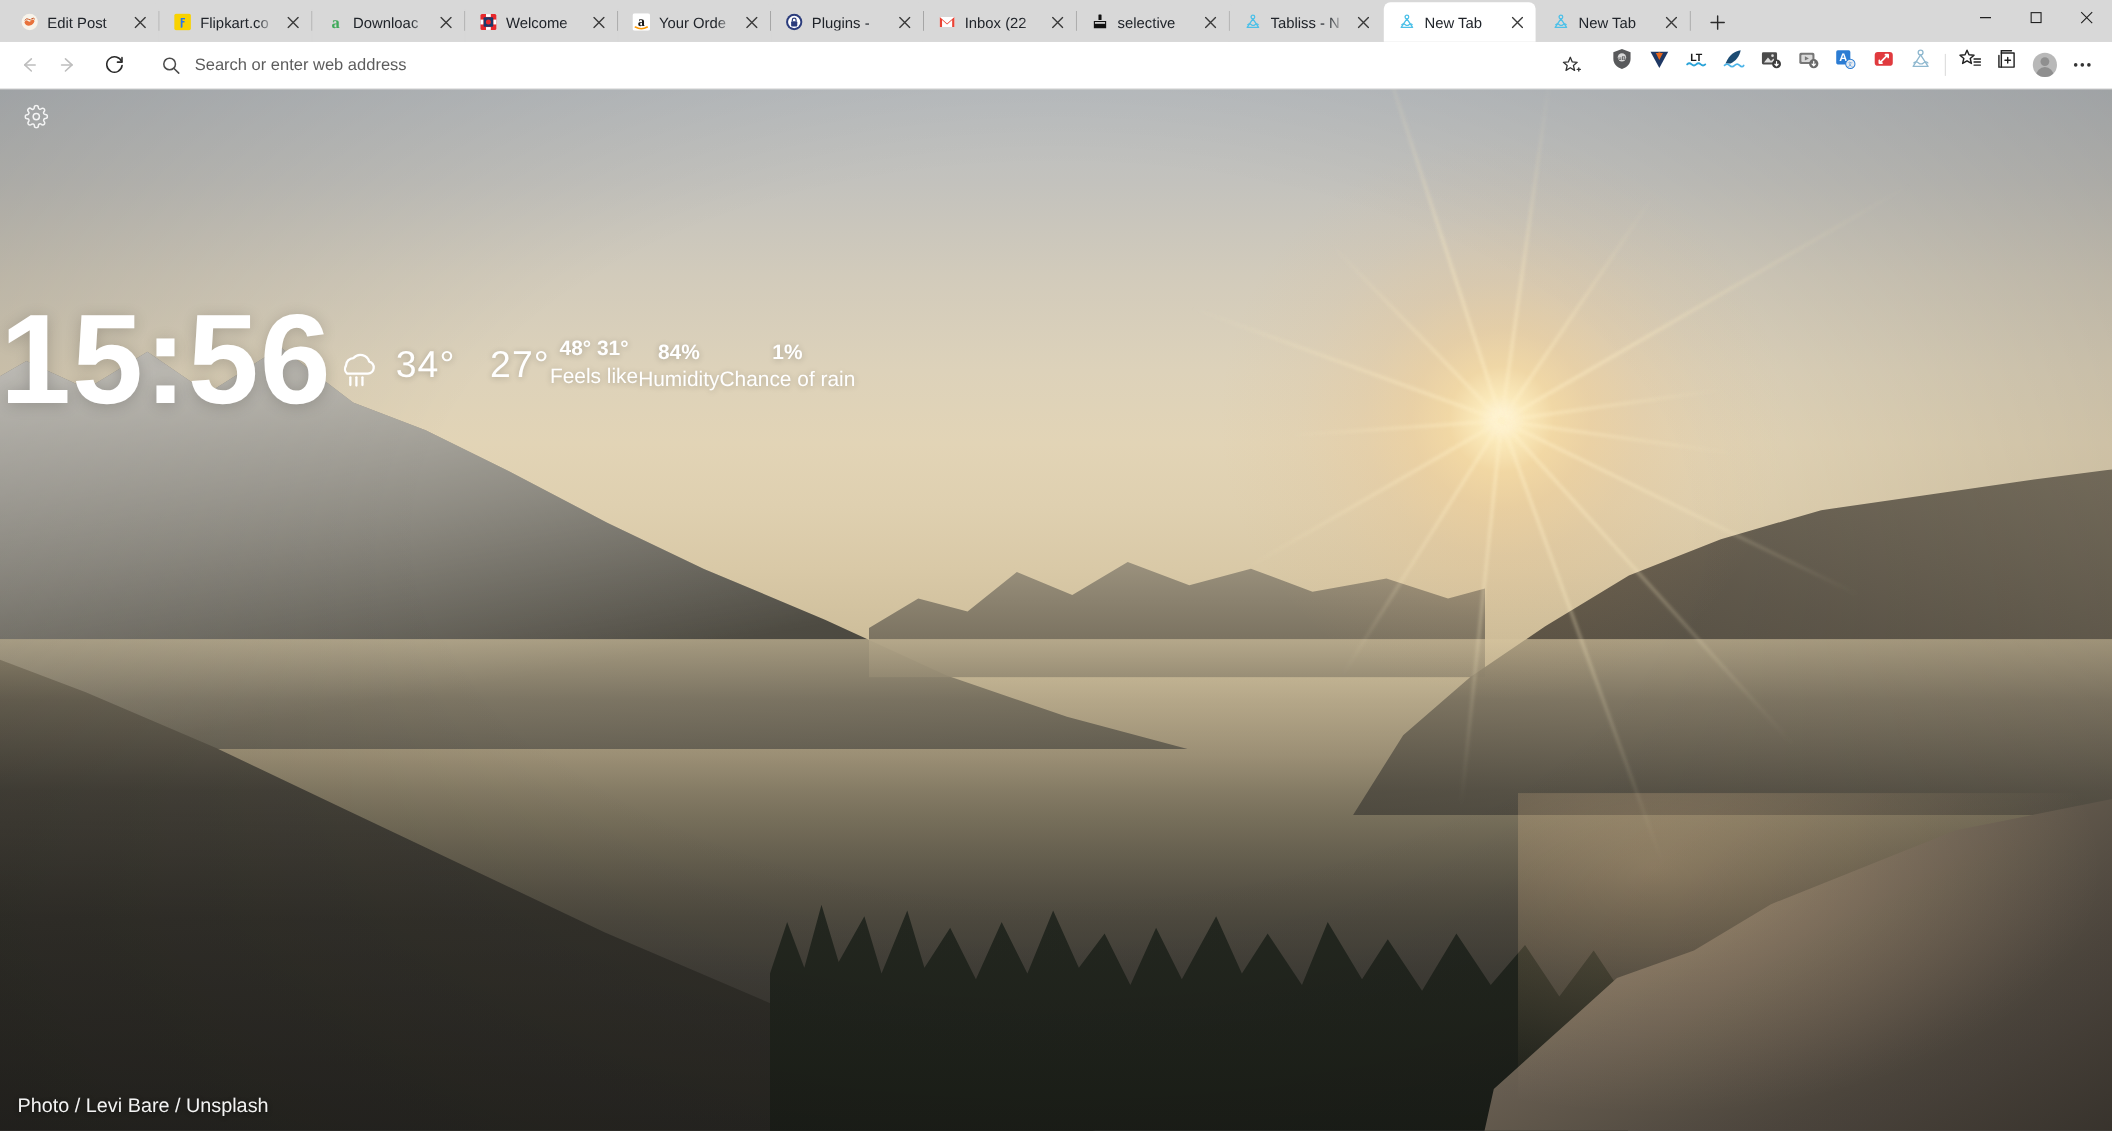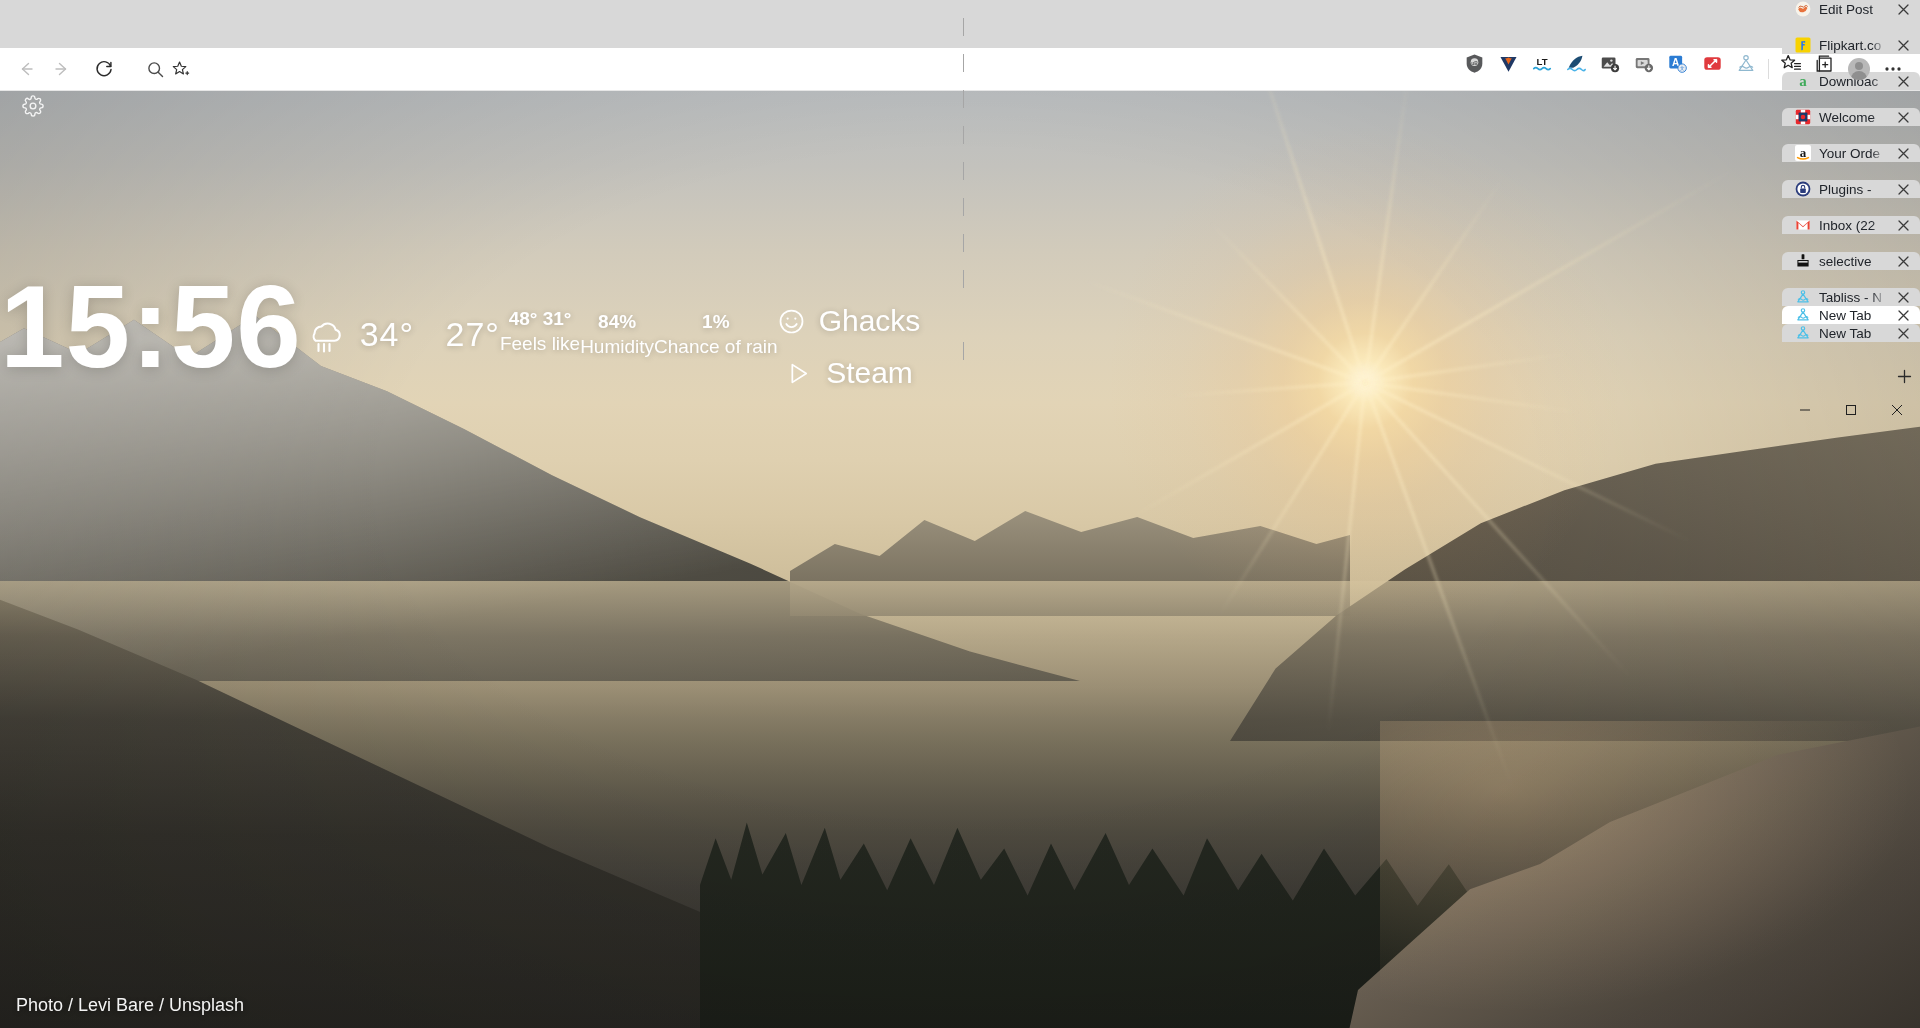--- a/index.html
+++ b/index.html
@@ -14,27 +14,26 @@
   
   #browser-chrome {
     position: absolute; top: 0; left: 0;
     width: 1920px;
     background: #d8d8d8;
     z-index: 50;
   }
 
   
   #tab-strip {
-    height: 48px;
+    height: 38px;
     display: flex;
     align-items: flex-end;
     padding-left: 6px;
     background: #d8d8d8;
     position: relative;
-    flex-direction: column;
   }
   .tab {
     height: 36px;
     display: flex;
     align-items: center;
     gap: 8px;
     padding: 0 8px 0 12px;
     position: relative;
     min-width: 0;
     border-radius: 6px 6px 0 0;
@@ -630,20 +629,21 @@
       </svg>
     </div>
 
     <div id="address-bar">
       <span id="omnibox-search-icon">
         <svg width="19" height="19" viewBox="0 0 19 19" fill="none" stroke="currentColor" stroke-width="1.4">
           <circle cx="8.2" cy="8.2" r="5.3"></circle>
           <path d="M12.2 12.2 L16.5 16.5" stroke-linecap="round"></path>
         </svg>
       </span>
+      <input id="omnibox-input" type="text" placeholder="Search or enter web address" style="">
       <span id="favorite-star-button">
         <svg width="19" height="19" viewBox="0 0 20 20" fill="none" stroke="currentColor" stroke-width="1.25">
           <path d="M9 2.2 L10.9 6.6 L15.6 7 L12 10.1 L13.1 14.7 L9 12.2 L4.9 14.7 L6 10.1 L2.4 7 L7.1 6.6 Z" stroke-linejoin="round"></path>
           <path d="M15.6 13.8 H18.6 M17.1 12.3 V15.3" stroke-linecap="round"></path>
         </svg>
       </span>
     </div>
 
     <div class="ext-btn">
       <svg width="21" height="21" viewBox="0 0 22 22">
@@ -807,37 +807,16 @@
     <div class="weather-stat" id="stat-humidity">
       <span class="stat-value">84%</span>
       <span class="stat-label">Humidity</span>
     </div>
 
     <div class="weather-stat" id="stat-rain">
       <span class="stat-value">1%</span>
       <span class="stat-label">Chance of rain</span>
     </div>
 
-    <div id="links">
-      <a class="link-item" href="#">
-        <span class="link-icon">
-          <svg width="27" height="27" viewBox="0 0 28 28" fill="none" stroke="#ffffff" stroke-width="1.8">
-            <circle cx="14" cy="14" r="11.4"></circle>
-            <circle cx="10" cy="11" r="1.15" fill="#ffffff" stroke="none"></circle>
-            <circle cx="18" cy="11" r="1.15" fill="#ffffff" stroke="none"></circle>
-            <path d="M8.6 16.6 a6.2 6.2 0 0 0 10.8 0" stroke-linecap="round"></path>
-          </svg>
-        </span>
-        <span>Ghacks</span>
-      </a>
-      <a class="link-item" href="#">
-        <span class="link-icon">
-          <svg width="27" height="27" viewBox="0 0 28 28" fill="none" stroke="#ffffff" stroke-width="1.8" stroke-linejoin="round">
-            <path d="M7.6 4.8 L22 14 L7.6 23.2 Z"></path>
-          </svg>
-        </span>
-        <span>Steam</span>
-      </a>
-    </div>
   </div>
 
   <div id="photo-credit">Photo / Levi Bare / Unsplash</div>
 </div>
 
 </body></html>

